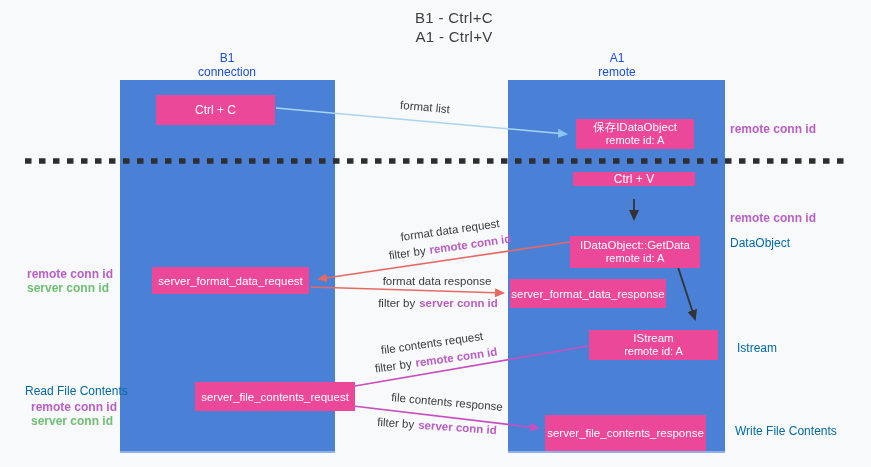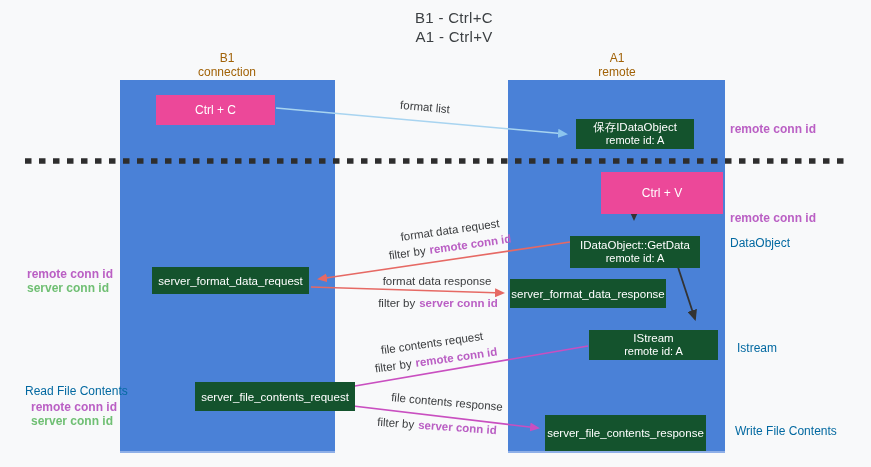--- a/index.html
+++ b/index.html
@@ -5,35 +5,35 @@
   html,body{margin:0;padding:0;background:#f8f9fa;}
   .canvas{
     position:relative;width:871px;height:467px;overflow:hidden;
     background:#f8f9fa;
     font-family:"Liberation Sans",sans-serif;
     color:#3d3f42;
   }
   .abs{position:absolute;}
   .ctr{transform:translate(-50%,-50%);white-space:nowrap;}
   .title-line{font-size:15px;color:#3c4043;letter-spacing:.3px;}
-  .lifeline-header{font-size:12px;color:#a16207;text-align:left;}
+  .lifeline-header{font-size:12px;color:#1d4ed8;text-align:left;}
   .column{
     position:absolute;top:80px;height:373px;background:#4a81d7;
     border-bottom:2px solid #8fb0e8;box-sizing:border-box;z-index:1;
   }
   .col-left{left:120px;width:215px;}
   .col-right{left:508px;width:217px;}
   svg.overlay{position:absolute;left:0;top:0;z-index:2;}
   .node{
     position:absolute;z-index:3;display:flex;flex-direction:column;
     align-items:center;justify-content:center;text-align:center;
     color:#ffffff;box-sizing:border-box;
   }
   .node.green{background:#ec4899;}
-  .node.orange{background:#14532d;}
+  .node.orange{background:#ec4899;}
   .node .l1{font-size:11.5px;line-height:1.25;}
   .node .l2{font-size:11px;line-height:1.25;}
   .node.single{font-size:12px;}
   .node.mono-name{font-size:11.5px;}
   .arrow-label{position:absolute;z-index:4;font-size:11.5px;color:#3a3c3e;white-space:nowrap;}
   .side-label{position:absolute;z-index:4;font-size:12px;white-space:nowrap;}
   .purple{color:#ba5fc4;font-weight:bold;}
   .greenTxt{color:#6fbf73;font-weight:bold;}
   .dark{color:#0369a1;text-align:center;}
   .flt{margin-right:4px;}
@@ -87,21 +87,21 @@
     <line x1="311" y1="401" x2="538" y2="428" stroke="#c94fc0" stroke-width="1.6" marker-end="url(#m-mag)"></line>
   </svg>
 
   <div class="node green single" style="left:156px;top:95px;width:119px;height:30px;">Ctrl + C</div>
 
   <div class="node orange" style="left:576px;top:119px;width:118px;height:30px;">
     <div class="l1">保存IDataObject</div>
     <div class="l2">remote id: A</div>
   </div>
 
-  <div class="node green single" style="left:573px;top:172px;width:122px;height:42px;margin-left:28px;">Ctrl + V</div>
+  <div class="node green single" style="left:573px;top:172px;width:122px;height:14px;">Ctrl + V</div>
 
   <div class="node orange" style="left:570px;top:236px;width:130px;height:32px;">
     <div class="l1">IDataObject::GetData</div>
     <div class="l2">remote id: A</div>
   </div>
 
   <div class="node orange mono-name" style="left:510px;top:279px;width:156px;height:29px;">server_format_data_response</div>
 
   <div class="node orange mono-name" style="left:152px;top:267px;width:157px;height:27px;">server_format_data_request</div>
 

